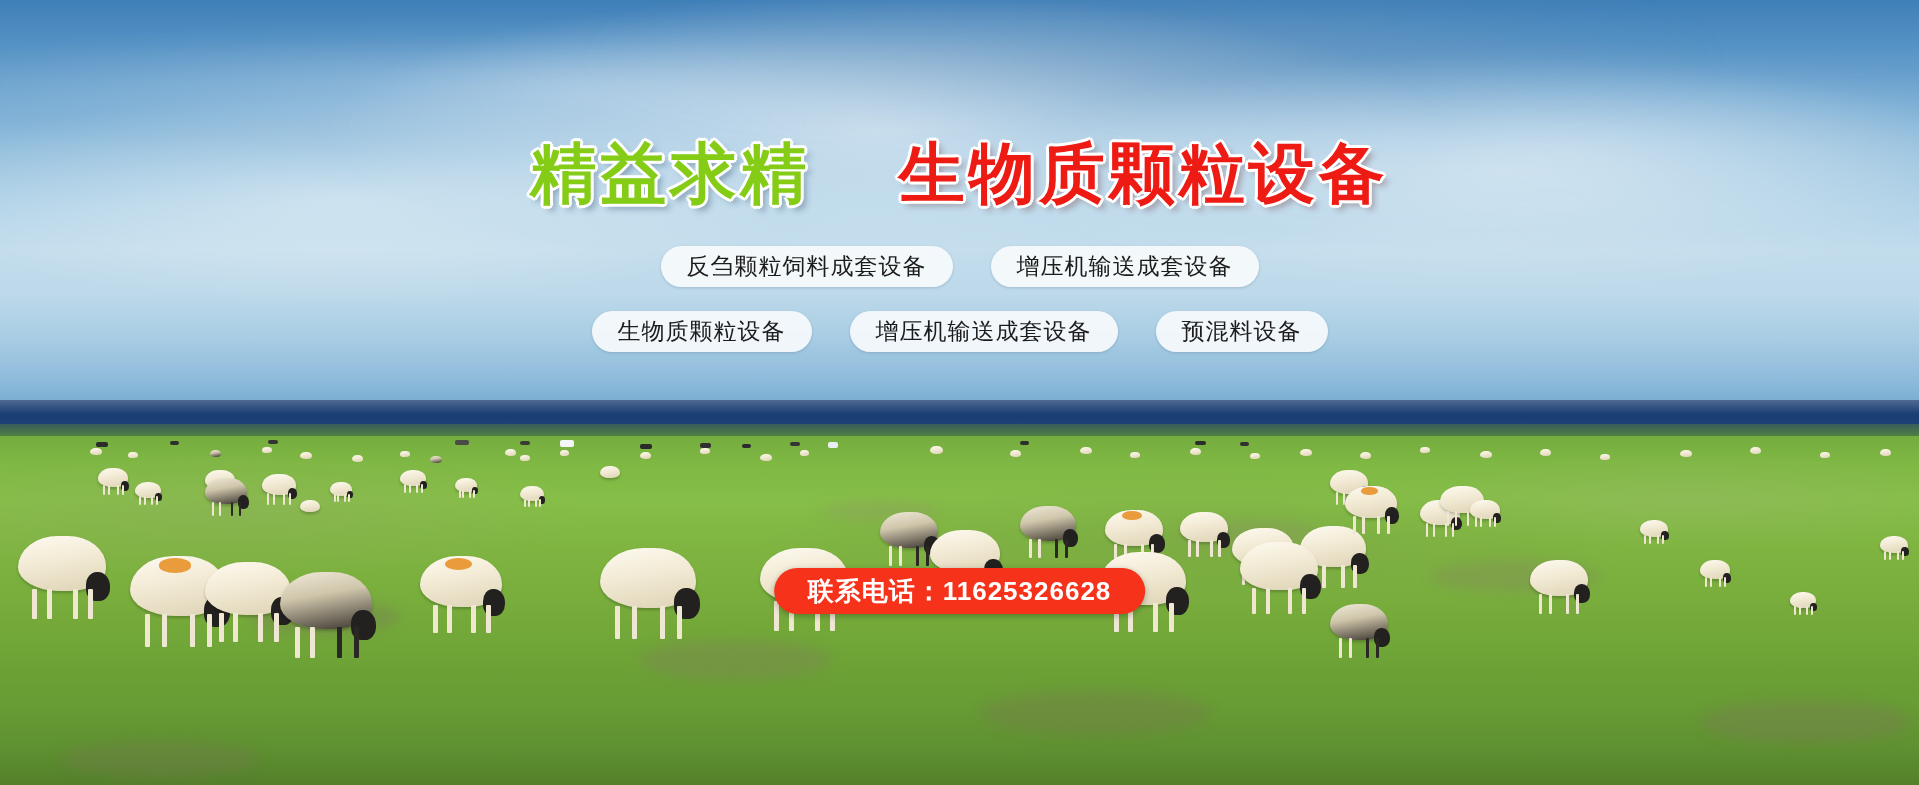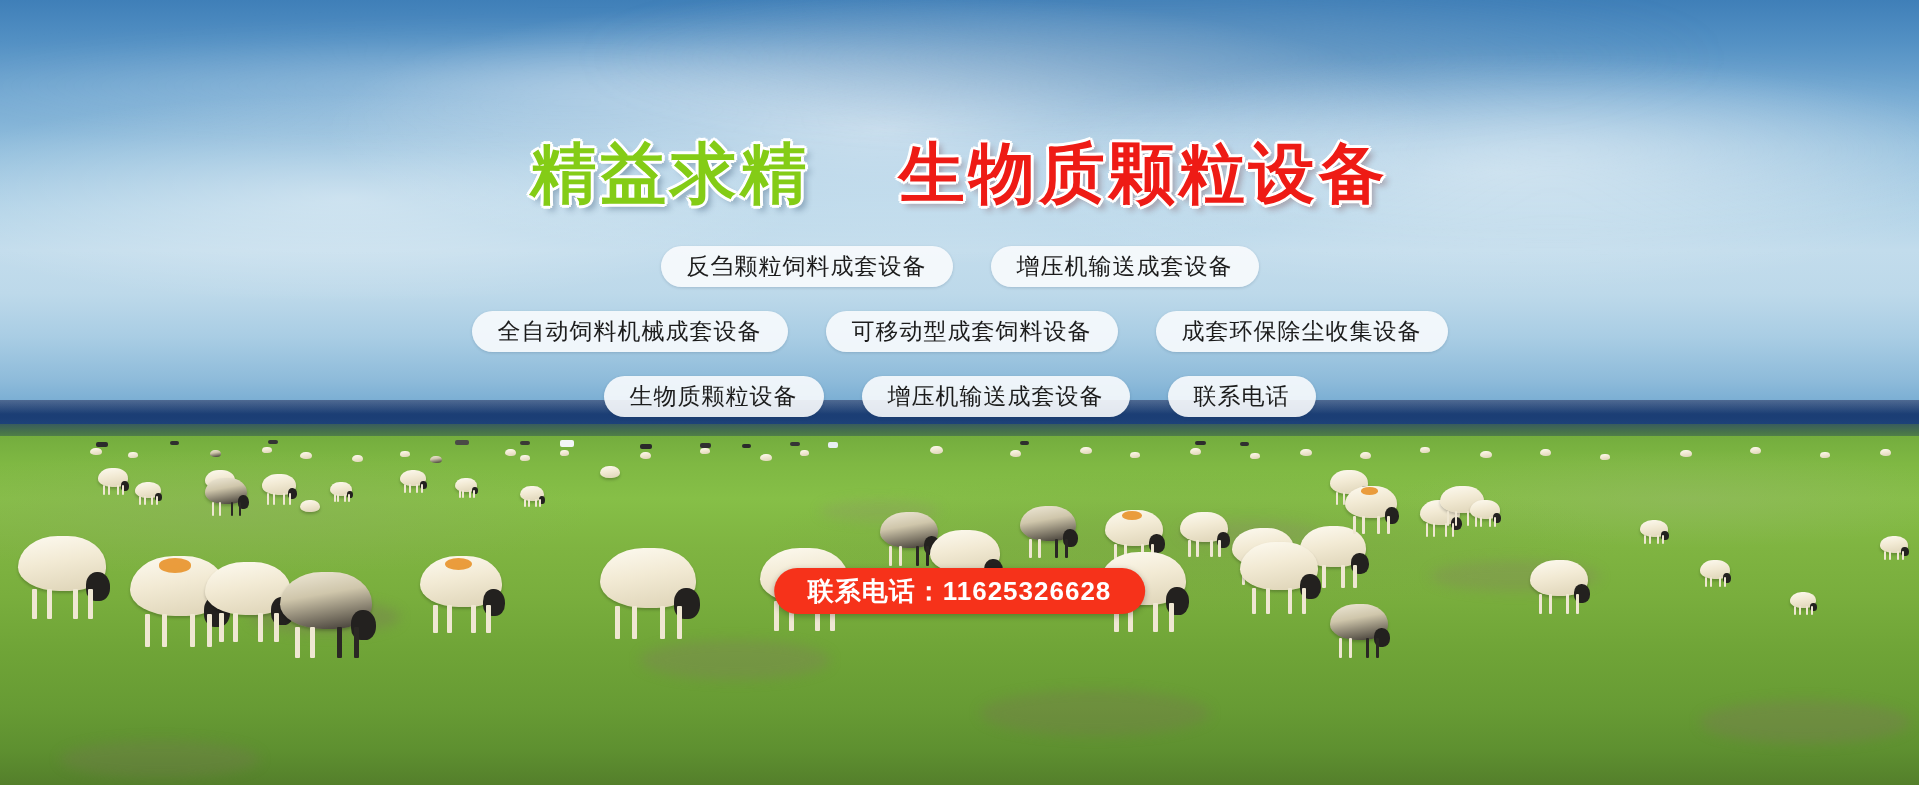--- a/index.html
+++ b/index.html
@@ -615,26 +615,21 @@
     <span class="h-gap"></span>
     <span class="h-red">生物质颗粒设备</span>
   </div>
 
   <div class="pill-rows" id="pill-rows">
       <div class="pill-row">
         <div class="pill">反刍颗粒饲料成套设备</div>
         <div class="pill">增压机输送成套设备</div>
       </div>
       <div class="pill-row">
-        <div class="pill">全自动饲料机械成套设备</div>
-        <div class="pill">可移动型成套饲料设备</div>
-        <div class="pill">成套环保除尘收集设备</div>
-      </div>
-      <div class="pill-row">
         <div class="pill">生物质颗粒设备</div>
         <div class="pill">增压机输送成套设备</div>
-        <div class="pill">联系电话</div>
+        <div class="pill">预混料设备</div>
       </div>
     </div>
 
   <div class="contact">联系电话：11625326628</div>
 
 </div>
 
 </body></html>

